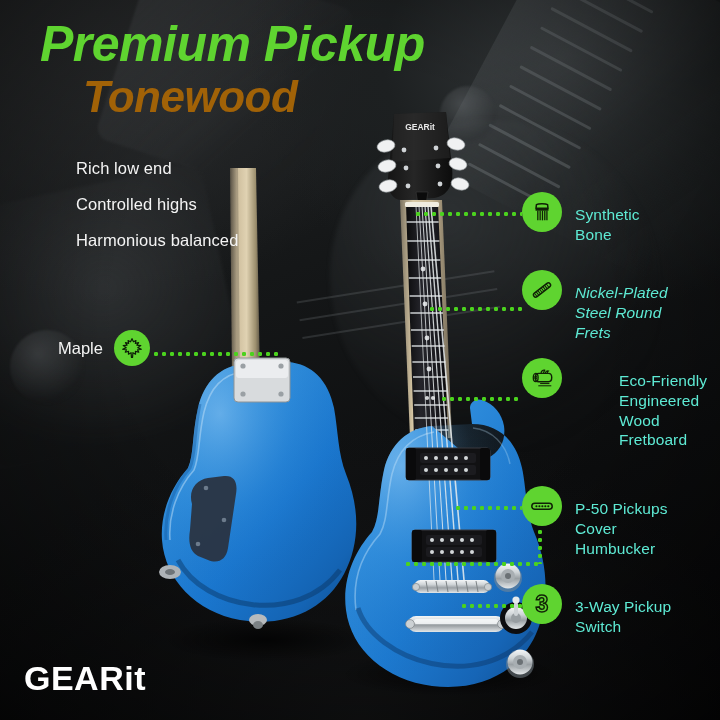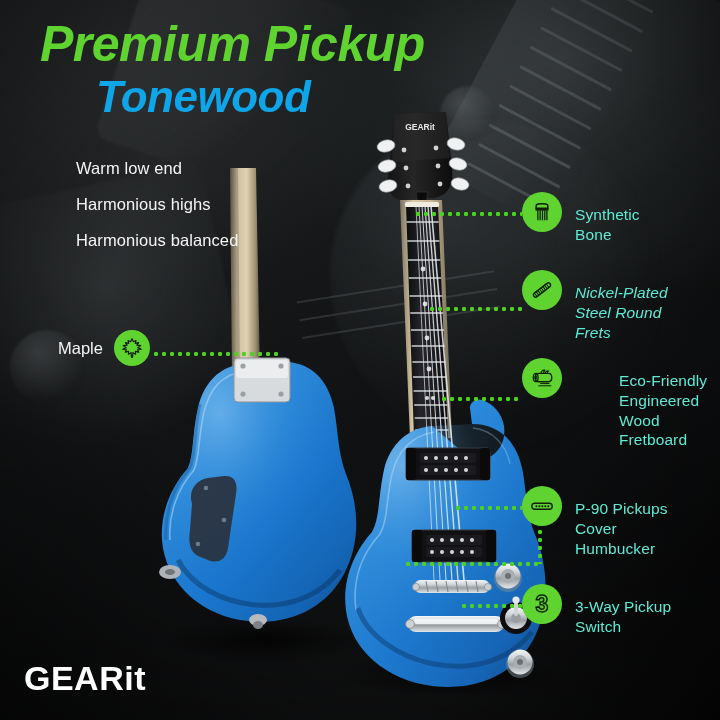--- a/index.html
+++ b/index.html
@@ -62,22 +62,22 @@
     background:radial-gradient(ellipse 85% 80% at 50% 42%, rgba(0,0,0,0) 40%, rgba(0,0,0,.55) 88%, rgba(0,0,0,.8) 100%);
   }
 
   
   .headline { position:absolute; left:40px; top:18px; }
   .h-line1 {
     font-size:50px; font-weight:bold; font-style:italic; color:#5FD430;
     letter-spacing:-.5px; line-height:1.06; white-space:nowrap;
   }
   .h-line2 {
-    font-size:44px; font-weight:bold; font-style:italic; color:#0ea5e9;
-    letter-spacing:-.5px; line-height:1.1; margin-left:56px; margin-top:2px; white-space:nowrap;
+    font-size:44px; font-weight:bold; font-style:italic; color:#a16207;
+    letter-spacing:-.5px; line-height:1.1; margin-left:43px; margin-top:2px; white-space:nowrap;
   }
 
   
   .bullets { position:absolute; left:40px; top:150px; }
   .bullet { display:flex; align-items:center; height:36px; }
   .bullet .tick { width:26px; height:22px; flex:0 0 26px; }
   .bullet .btext {
     color:#f4f4f4; font-size:16.5px; margin-left:10px; white-space:nowrap; letter-spacing:.1px;
   }
 
@@ -487,30 +487,30 @@
 
   <div class="bullets">
 
 
     <div class="bullet">
       <span class="tick">
         <svg viewBox="0 0 26 22" width="26" height="22">
           <path d="M2 11 L8.5 18.5 L24 2.5" fill="none" stroke="url(#gold1)" stroke-width="3.4" stroke-linecap="round" stroke-linejoin="round"></path>
         </svg>
       </span>
-      <span class="btext">Warm low end</span>
+      <span class="btext">Rich low end</span>
     </div>
 
     <div class="bullet">
       <span class="tick">
         <svg viewBox="0 0 26 22" width="26" height="22">
           <path d="M2 11 L8.5 18.5 L24 2.5" fill="none" stroke="url(#gold1)" stroke-width="3.4" stroke-linecap="round" stroke-linejoin="round"></path>
         </svg>
       </span>
-      <span class="btext">Harmonious highs</span>
+      <span class="btext">Controlled highs</span>
     </div>
 
     <div class="bullet">
       <span class="tick">
         <svg viewBox="0 0 26 22" width="26" height="22">
           <path d="M2 11 L8.5 18.5 L24 2.5" fill="none" stroke="url(#gold1)" stroke-width="3.4" stroke-linecap="round" stroke-linejoin="round"></path>
         </svg>
       </span>
       <span class="btext">Harmonious balanced</span>
     </div>
@@ -596,21 +596,21 @@
         <rect x="3" y="11" width="22" height="6.6" rx="3.3" fill="none" stroke="#102006" stroke-width="1.6"></rect>
         <g fill="#102006">
           <circle cx="8" cy="14.3" r="1.15"></circle>
           <circle cx="11.2" cy="14.3" r="1.15"></circle>
           <circle cx="14.4" cy="14.3" r="1.15"></circle>
           <circle cx="17.6" cy="14.3" r="1.15"></circle>
           <circle cx="20.8" cy="14.3" r="1.15"></circle>
         </g>
       </svg>
     </span>
-    <span class="ctext">P-90 Pickups
+    <span class="ctext">P-50 Pickups
 Cover
 Humbucker</span>
   </div>
 
   <div class="callout" style="left:522px; top:584px;">
     <span class="cbadge">
       <svg viewBox="0 0 28 28" width="28" height="28">
         <text x="14" y="22" text-anchor="middle" font-family="Liberation Sans, sans-serif" font-size="23" font-weight="bold" fill="none" stroke="#102006" stroke-width="1.5">3</text>
       </svg>
     </span>

